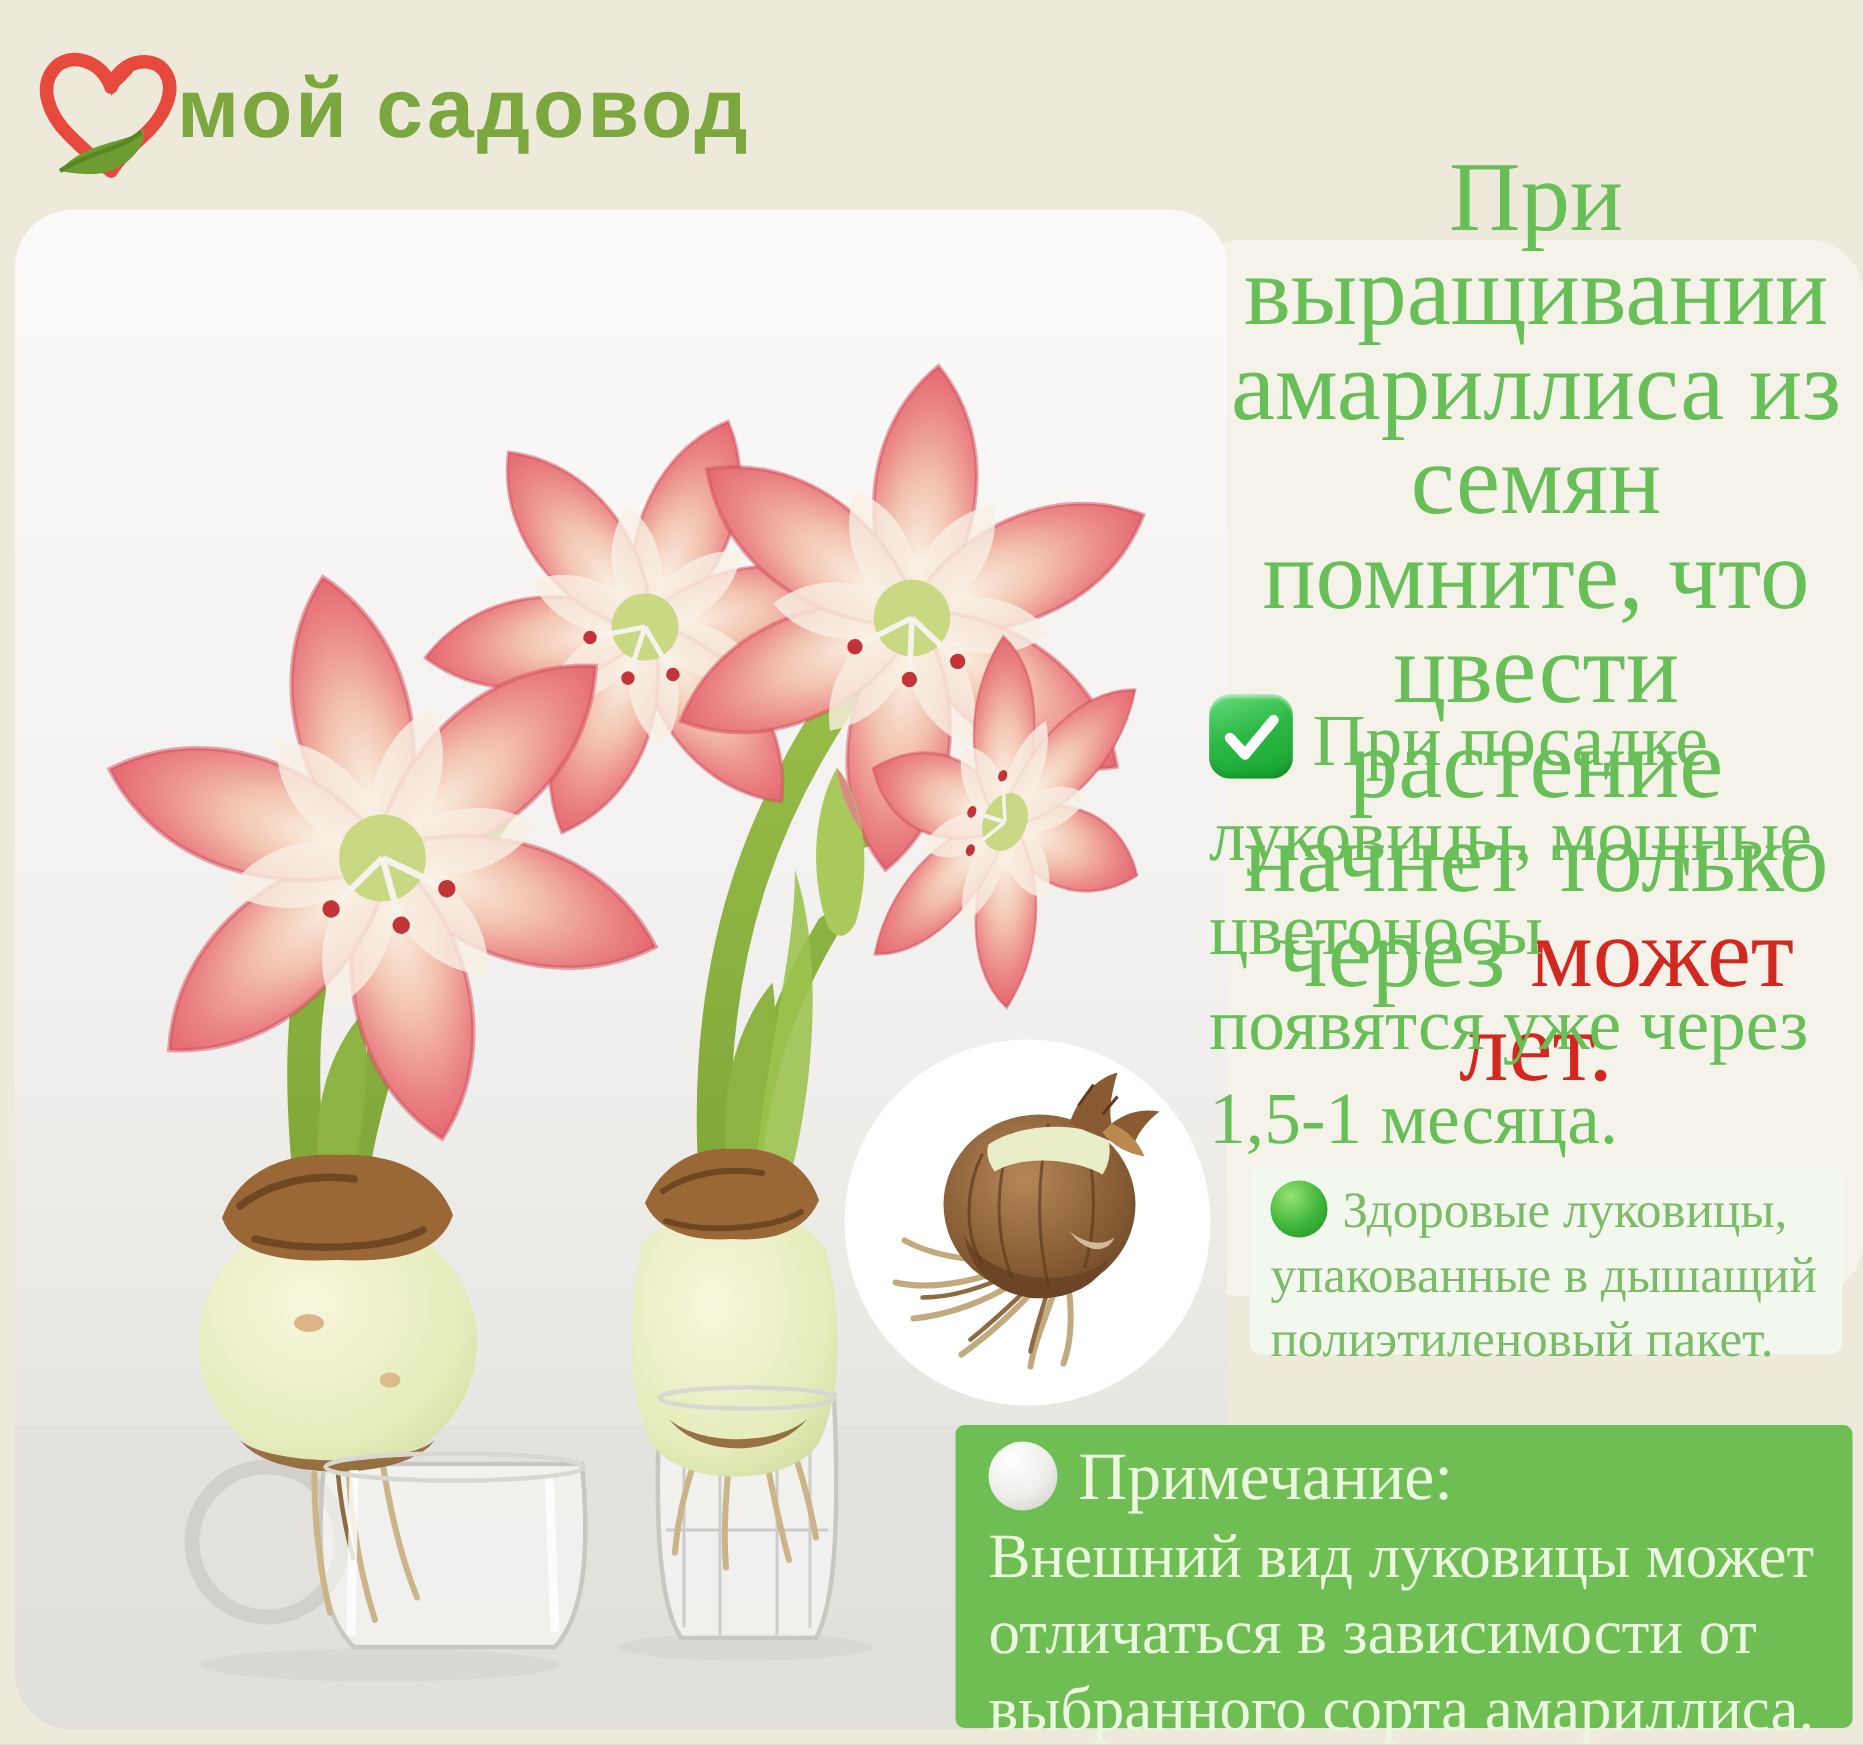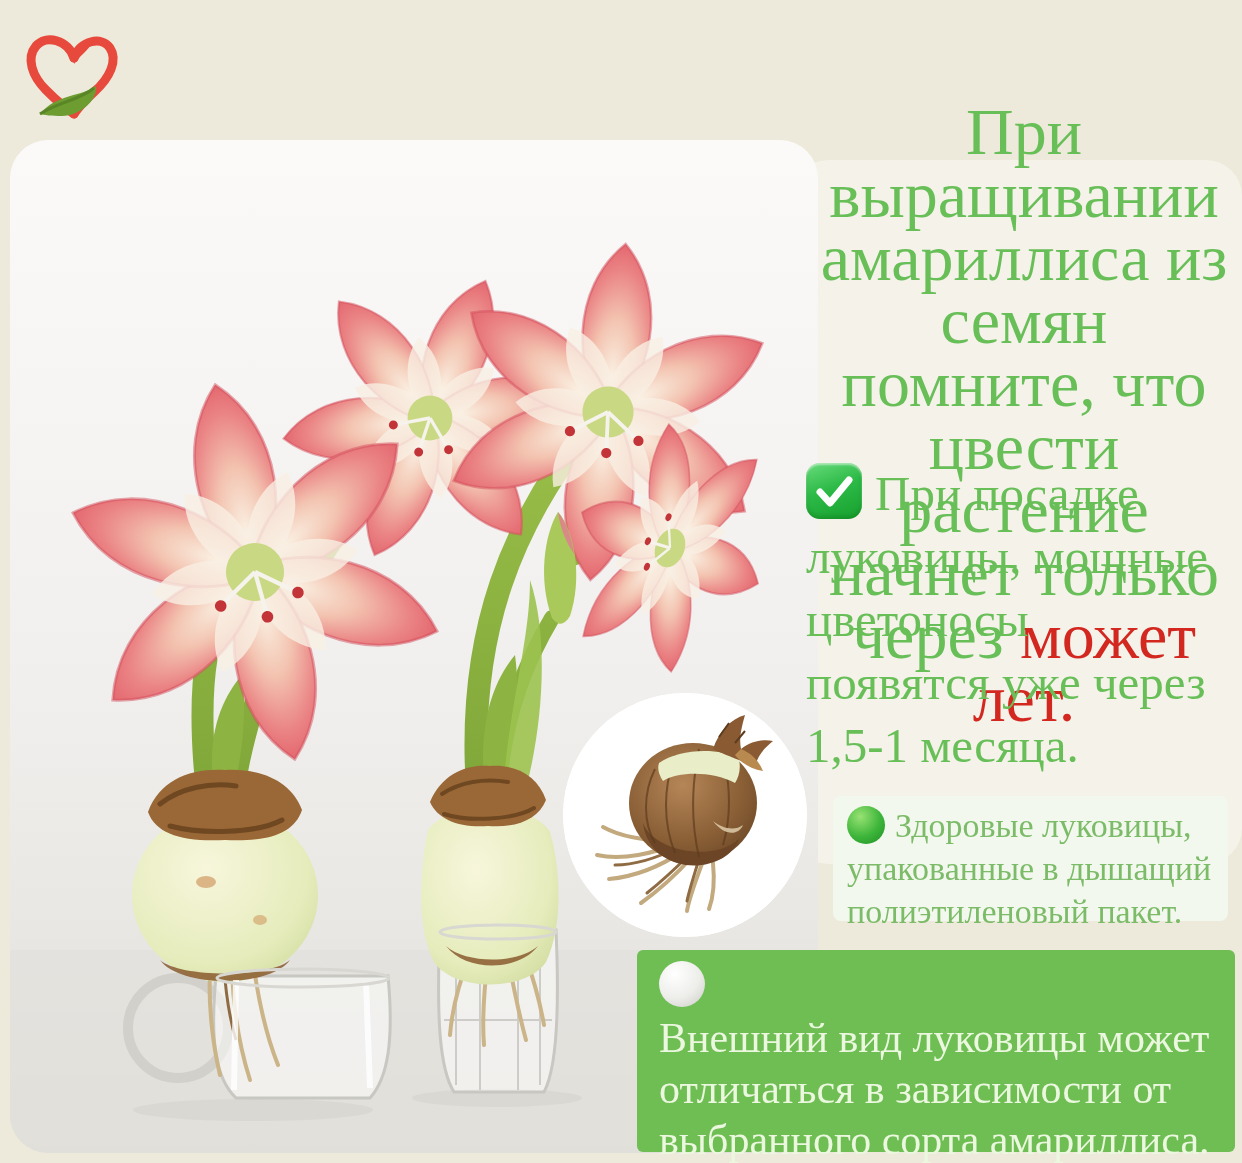--- a/index.html
+++ b/index.html
@@ -51,21 +51,21 @@
   .check-icon{
     display:inline-block;width:56px;height:56px;border-radius:14px;
     background:linear-gradient(160deg,#69DC7C 0%,#2DBA47 45%,#17A12F 100%);
     vertical-align:-9px;margin-right:13px;position:relative;
     box-shadow:inset 0 2px 2px rgba(255,255,255,.5), inset 0 -3px 4px rgba(0,90,0,.25);
   }
   .check-icon svg{position:absolute;left:0;top:0;}
 
   
   #packaging-card{
-    left:833px;top:796px;width:395px;height:125px;border-radius:8px;
+    left:833px;top:778px;width:395px;height:125px;border-radius:8px;
     background:#F2F8ED;color:#7CBB68;
     font-size:34px;line-height:43px;padding:8px 10px 0 14px;box-sizing:border-box;
   }
   .green-sphere{
     display:inline-block;width:38px;height:38px;border-radius:50%;
     background:radial-gradient(circle at 35% 28%,#97E273 0%,#3DB53A 55%,#1E8F26 100%);
     vertical-align:-7px;margin-right:10px;
   }
 
   
@@ -89,20 +89,21 @@
 
   <div class="abs" id="text-column-bg"></div>
 
   <svg class="abs" id="logo-heart" viewBox="0 0 104 104">
     <path d="M52,34 C46,16 24,10 14,22 C4,34 10,52 24,66 C34,76 46,86 52,90" fill="none" stroke="#E74A3D" stroke-width="9" stroke-linecap="round"></path>
     <path d="M52,34 C58,16 80,12 88,24 C96,36 88,54 72,68 C62,77 56,84 52,90" fill="none" stroke="#E74A3D" stroke-width="9" stroke-linecap="round"></path>
     <path d="M52,34 C54,24 62,20 68,22 C64,28 58,32 52,40" fill="#E74A3D"></path>
     <path d="M18,90 C34,70 62,72 74,62 C76,76 58,92 40,92 C30,92 22,91 18,90 Z" fill="#6D9C30"></path>
     <path d="M18,90 C36,78 58,76 72,64" fill="none" stroke="#5A8526" stroke-width="3"></path>
   </svg>
+  <div class="abs" id="logo-text">мой садовод</div>
 
   <div class="abs" id="plant-photo">
     <svg width="808" height="1013" viewBox="0 0 808 1013">
       <defs>
         <linearGradient id="bgGrad" x1="0" y1="0" x2="0" y2="1">
           <stop offset="0" stop-color="#FBFAF9"></stop>
           <stop offset="0.55" stop-color="#F0EFED"></stop>
           <stop offset="0.78" stop-color="#E8E7E3"></stop>
           <stop offset="1" stop-color="#DEDDD7"></stop>
         </linearGradient>
@@ -275,19 +276,19 @@
 луковицы, мощные
 цветоносы
 появятся уже через
 1,5-1 месяца.</span></div>
 
   <div class="abs" id="packaging-card"><span class="green-sphere"></span><span class="pre">Здоровые луковицы,
 упакованные в дышащий
 полиэтиленовый пакет.</span></div>
 
   <div class="abs" id="note-card">
-    <div class="title-line"><span class="white-sphere"></span></div>
+    <div class="title-line"><span class="white-sphere"></span><span>Примечание:</span></div>
     <div class="body pre">Внешний вид луковицы может
 отличаться в зависимости от
 выбранного сорта амариллиса.</div>
   </div>
 
 </div>
 
 </body></html>

